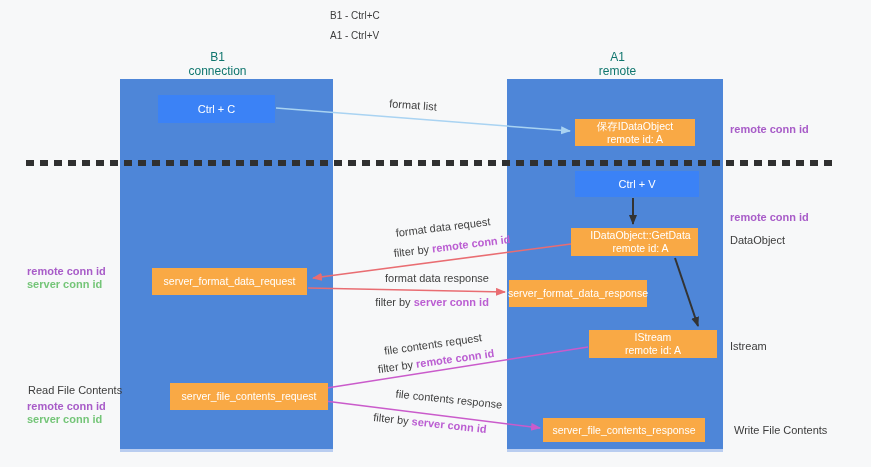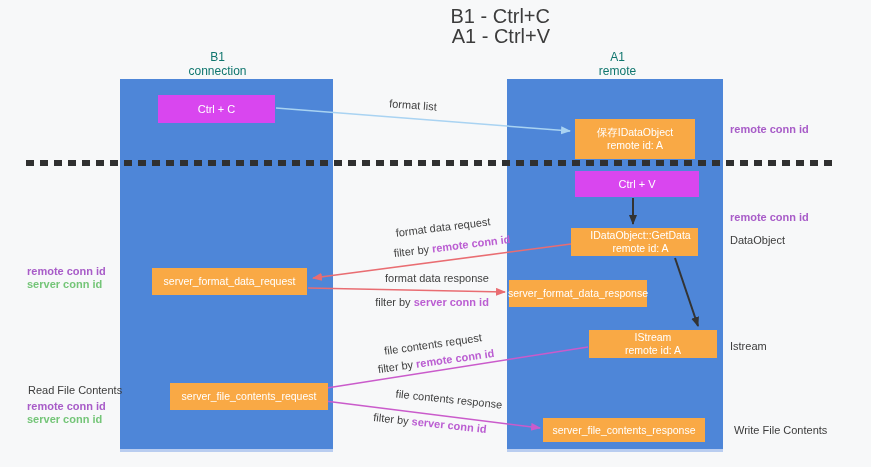--- a/index.html
+++ b/index.html
@@ -1,35 +1,35 @@
 <!DOCTYPE html>
 <html><head>
 <meta charset="utf-8">
 <style>
   html,body{margin:0;padding:0;}
   body{font-family:"Liberation Sans","DejaVu Sans",sans-serif;background:#f7f8f9;}
   #canvas{position:relative;width:871px;height:467px;background:#f7f8f9;overflow:hidden;}
 
-  .title{position:absolute;left:330px;top:6px;width:220px;text-align:right;
-         font-size:20px;line-height:20px;color:#3c3c3c;}
+  .title{position:absolute;left:330px;top:6px;width:220px;text-align:left;
+         font-size:10px;line-height:20px;color:#3c3c3c;}
   .lane-header{position:absolute;width:195px;text-align:center;font-size:12px;
          line-height:14px;color:#0f766e;}
   .lane{position:absolute;top:79px;height:370px;background:#4e86d8;
         border-bottom:3px solid #b9cdf0;}
   #lane-left{left:120px;width:213px;}
   #lane-right{left:507px;width:216px;}
 
   .dashline{position:absolute;left:26px;top:160px;width:807px;height:6px;
         background:repeating-linear-gradient(90deg,#303030 0 8px,transparent 8px 14px);}
 
   .box{position:absolute;display:flex;flex-direction:column;align-items:center;
        justify-content:center;color:#ffffff;font-size:10.5px;line-height:13px;
        text-align:center;box-sizing:border-box;}
   .orange{background:#f9a945;}
-  .green{background:#d946ef;font-size:11px;}
+  .green{background:#3b82f6;font-size:11px;}
 
   .note{position:absolute;font-size:11px;line-height:13px;color:#3c3c3c;white-space:nowrap;}
   .purple{color:#a85cc8;font-weight:bold;}
   .greenlbl{color:#74c578;font-weight:bold;}
 
   .arrowlbl{position:absolute;font-size:11px;color:#3f3f3f;white-space:nowrap;
             text-align:center;}
   .arrowlbl .hl{color:#bb5ed2;font-weight:bold;}
 
   svg.overlay{position:absolute;left:0;top:0;pointer-events:none;}
@@ -77,21 +77,21 @@
     <line x1="633" y1="198" x2="633" y2="224" stroke="#333333" stroke-width="2" marker-end="url(#m-blk)"></line>
     <line x1="571" y1="244" x2="313" y2="278" stroke="#e96d72" stroke-width="1.6" marker-end="url(#m-red)"></line>
     <line x1="308" y1="288" x2="505" y2="292" stroke="#e96d72" stroke-width="1.6" marker-end="url(#m-red)"></line>
     <line x1="675" y1="258" x2="698" y2="326" stroke="#333333" stroke-width="2" marker-end="url(#m-blk)"></line>
     <line x1="588" y1="347" x2="314" y2="390" stroke="#ca5bcb" stroke-width="1.6" marker-end="url(#m-mag)"></line>
     <line x1="309" y1="399" x2="540" y2="428" stroke="#ca5bcb" stroke-width="1.6" marker-end="url(#m-mag)"></line>
   </svg>
 
   <div class="box green" style="left:158px;top:95px;width:117px;height:28px;">Ctrl + C</div>
 
-  <div class="box orange" style="left:575px;top:119px;width:120px;height:40px;">
+  <div class="box orange" style="left:575px;top:119px;width:120px;height:27px;">
     <div>保存IDataObject</div>
     <div>remote id: A</div>
   </div>
 
   <div class="box green" style="left:575px;top:171px;width:124px;height:26px;">Ctrl + V</div>
 
   <div class="box orange" style="left:571px;top:228px;width:127px;height:28px;padding-left:12px;">
     <div>IDataObject::GetData</div>
     <div>remote id: A</div>
   </div>

